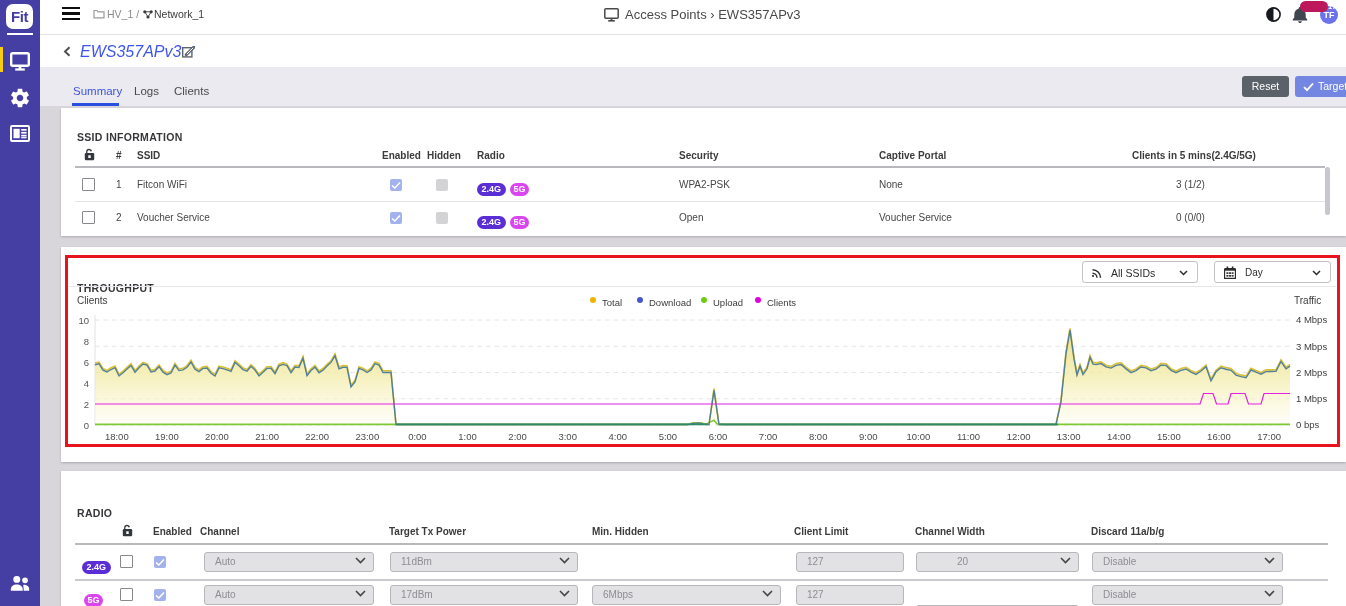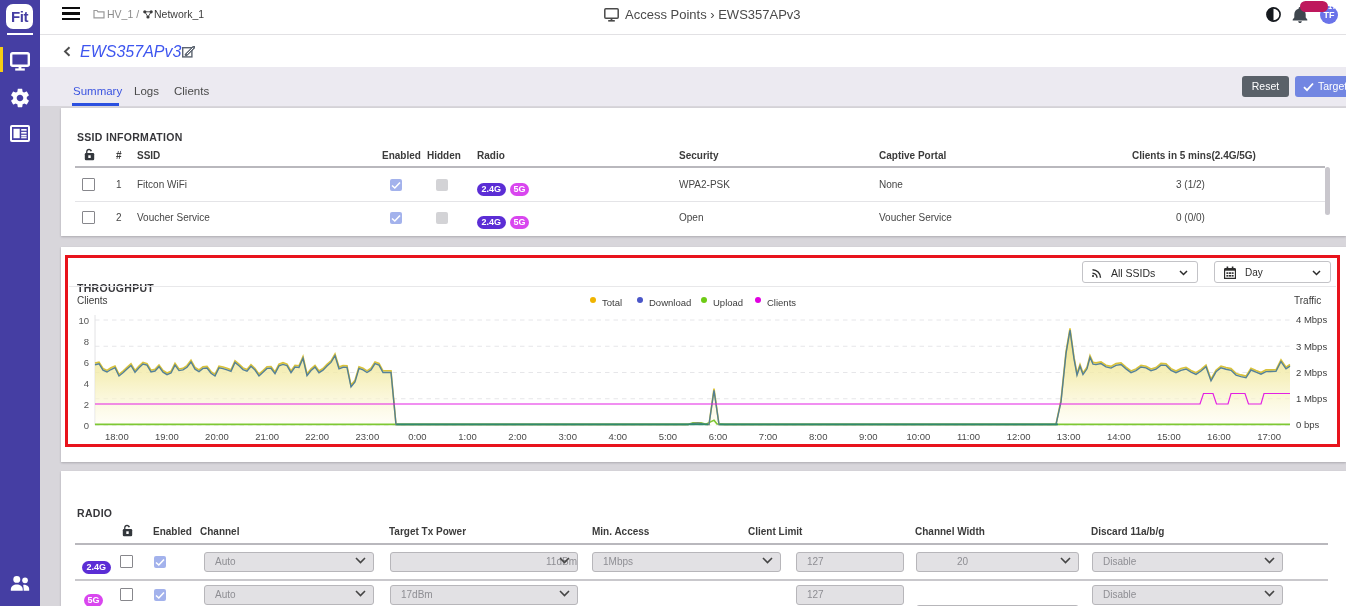--- a/index.html
+++ b/index.html
@@ -273,40 +273,37 @@
   <div class="card" style="left:61px;top:471px;width:1285px;height:135px;"></div>
   <div class="ctitle" style="left:77px;top:489px;">RADIO</div>
   <svg class="abs" style="left:122px;top:524px;" width="11" height="13" viewBox="0 0 11 13" fill="#33373c">
     <path d="M2.1 5V3.7C2.1 2 3.4 0.8 5 0.8c1.5 0 2.7.9 3 2.3l-1.5.4c-.2-.8-.8-1.3-1.5-1.3-.9 0-1.6.7-1.6 1.7V5z"></path>
     <rect x="0.8" y="5" width="9.4" height="7.2" rx="1.2"></rect>
     <rect x="4.3" y="7.3" width="2.4" height="2.7" fill="#fff"></rect>
   </svg>
   <div class="hdtxt" style="left:153px;top:526px;">Enabled</div>
   <div class="hdtxt" style="left:200px;top:526px;">Channel</div>
   <div class="hdtxt" style="left:389px;top:526px;">Target Tx Power</div>
-  <div class="hdtxt" style="left:592px;top:526px;">Min. Access</div>
-  <div class="hdtxt" style="left:748px;top:526px;">Client Limit</div>
+  <div class="hdtxt" style="left:592px;top:526px;">Min. Hidden</div>
+  <div class="hdtxt" style="left:794px;top:526px;">Client Limit</div>
   <div class="hdtxt" style="left:915px;top:526px;">Channel Width</div>
   <div class="hdtxt" style="left:1091px;top:526px;">Discard 11a/b/g</div>
   <div class="abs" style="left:75px;top:543px;width:1253px;height:1.5px;background:#b9b8bd;"></div>
 
   <div class="abs" style="left:82px;top:556px;"><span class="badge24">2.4G</span></div>
   <div class="cbx" style="left:120px;top:555px;"></div>
   <div class="cb-on" style="left:154px;top:556px;">
       <svg width="10" height="9" viewBox="0 0 10 9">
         <path d="M1 4.5 L3.8 7 L9 1.5" fill="none" stroke="#fff" stroke-width="1.6"></path>
       </svg>
     </div>
   <div class="sel" style="left:204px;top:552px;width:170px;">Auto<svg class="chev" width="11" height="7" viewBox="0 0 11 7">
         <path d="M1 1 L5.5 5.5 L10 1" fill="none" stroke="#454545" stroke-width="1.6"></path>
       </svg></div>
-  <div class="sel" style="left:390px;top:552px;width:188px;text-align:right;">11dBm<svg class="chev" width="11" height="7" viewBox="0 0 11 7">
-        <path d="M1 1 L5.5 5.5 L10 1" fill="none" stroke="#454545" stroke-width="1.6"></path>
-      </svg></div>
-  <div class="sel" style="left:592px;top:552px;width:189px;">1Mbps<svg class="chev" width="11" height="7" viewBox="0 0 11 7">
+  <div class="sel" style="left:390px;top:552px;width:188px;">11dBm<svg class="chev" width="11" height="7" viewBox="0 0 11 7">
         <path d="M1 1 L5.5 5.5 L10 1" fill="none" stroke="#454545" stroke-width="1.6"></path>
       </svg></div>
   <div class="sel" style="left:796px;top:552px;width:108px;">127</div>
   <div class="sel" style="left:916px;top:552px;width:163px;padding-left:40px;">20<svg class="chev" width="11" height="7" viewBox="0 0 11 7">
         <path d="M1 1 L5.5 5.5 L10 1" fill="none" stroke="#454545" stroke-width="1.6"></path>
       </svg></div>
   <div class="sel" style="left:1092px;top:552px;width:191px;">Disable<svg class="chev" width="11" height="7" viewBox="0 0 11 7">
         <path d="M1 1 L5.5 5.5 L10 1" fill="none" stroke="#454545" stroke-width="1.6"></path>
       </svg></div>
   <div class="abs" style="left:75px;top:579px;width:1253px;height:1.5px;background:#c9c8cc;"></div>
@@ -317,20 +314,23 @@
       <svg width="10" height="9" viewBox="0 0 10 9">
         <path d="M1 4.5 L3.8 7 L9 1.5" fill="none" stroke="#fff" stroke-width="1.6"></path>
       </svg>
     </div>
   <div class="sel" style="left:204px;top:585px;width:170px;">Auto<svg class="chev" width="11" height="7" viewBox="0 0 11 7">
         <path d="M1 1 L5.5 5.5 L10 1" fill="none" stroke="#454545" stroke-width="1.6"></path>
       </svg></div>
   <div class="sel" style="left:390px;top:585px;width:188px;">17dBm<svg class="chev" width="11" height="7" viewBox="0 0 11 7">
         <path d="M1 1 L5.5 5.5 L10 1" fill="none" stroke="#454545" stroke-width="1.6"></path>
       </svg></div>
+  <div class="sel" style="left:592px;top:585px;width:189px;">6Mbps<svg class="chev" width="11" height="7" viewBox="0 0 11 7">
+        <path d="M1 1 L5.5 5.5 L10 1" fill="none" stroke="#454545" stroke-width="1.6"></path>
+      </svg></div>
   <div class="sel" style="left:796px;top:585px;width:108px;">127</div>
   <div class="sel" style="left:916px;top:605px;width:163px;">80<svg class="chev" width="11" height="7" viewBox="0 0 11 7">
         <path d="M1 1 L5.5 5.5 L10 1" fill="none" stroke="#454545" stroke-width="1.6"></path>
       </svg></div>
   <div class="sel" style="left:1092px;top:585px;width:191px;">Disable<svg class="chev" width="11" height="7" viewBox="0 0 11 7">
         <path d="M1 1 L5.5 5.5 L10 1" fill="none" stroke="#454545" stroke-width="1.6"></path>
       </svg></div>
 </div>
 
 </body></html>

